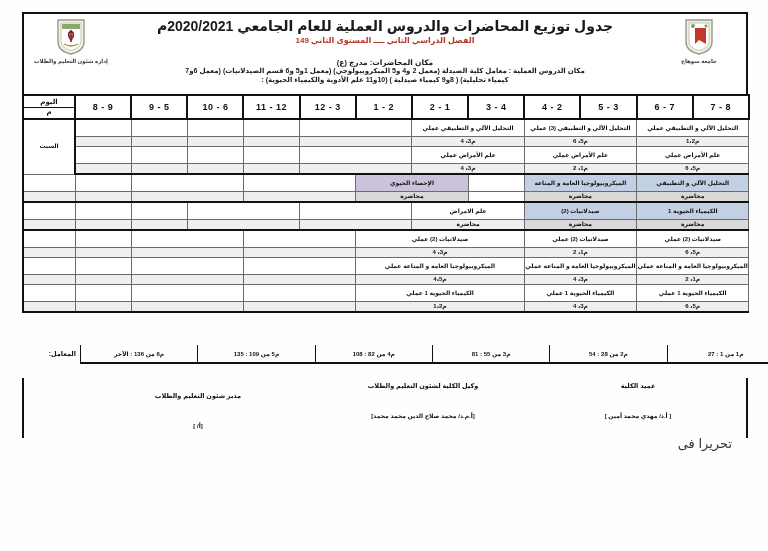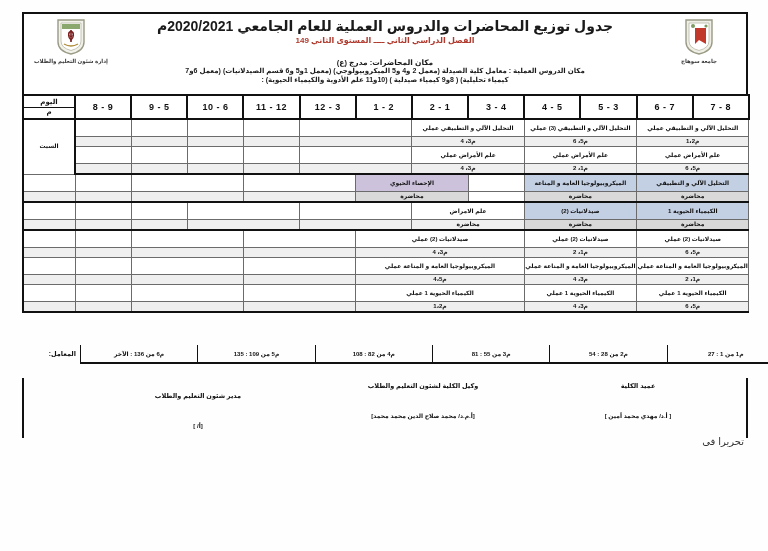--- a/index.html
+++ b/index.html
@@ -190,22 +190,22 @@
     font-weight: bold;
     color: #111;
   }
   .sigtitle { margin-bottom: 22px; white-space: nowrap; }
   .signame  { white-space: nowrap; font-size: 6px; }
   .sig-a { right: 20px; top: 4px; width: 180px; }
   .sig-b { right: 225px; top: 4px; width: 200px; }
   .sig-c { right: 450px; top: 14px; width: 200px; }
   .written {
     position: absolute;
-    right: 4px; top: 58px;
-    font-size: 10px;
+    right: 16px; top: 58px;
+    font-size: 13px;
     letter-spacing: 2px;
     color: #333;
   }
   .rightrule {
     position: absolute;
     right: 0; top: 0;
     width: 2px; height: 60px;
     background: #111;
   }
   .leftrule {
@@ -277,21 +277,21 @@
         <col style="width: 56.1667px;">
         <col style="width: 56.1667px;">
         <col style="width: 56.1667px;">
         <col style="width: 52px;">
       </colgroup>
     <thead>
       <tr id="head-row">
           <th class="hdr">8 - 7</th>
           <th class="hdr">7 - 6</th>
           <th class="hdr">3 - 5</th>
-          <th class="hdr">5 - 4</th>
+          <th class="hdr">2 - 4</th>
           <th class="hdr">4 - 3</th>
           <th class="hdr">1 - 2</th>
           <th class="hdr">2 - 1</th>
           <th class="hdr">3 - 12</th>
           <th class="hdr">12 - 11</th>
           <th class="hdr">6 - 10</th>
           <th class="hdr">5 - 9</th>
           <th class="hdr">9 - 8</th>
           <th class="hdr-day">
             <div style="border-bottom:1px solid #111;padding-bottom:1px;">اليوم</div>

